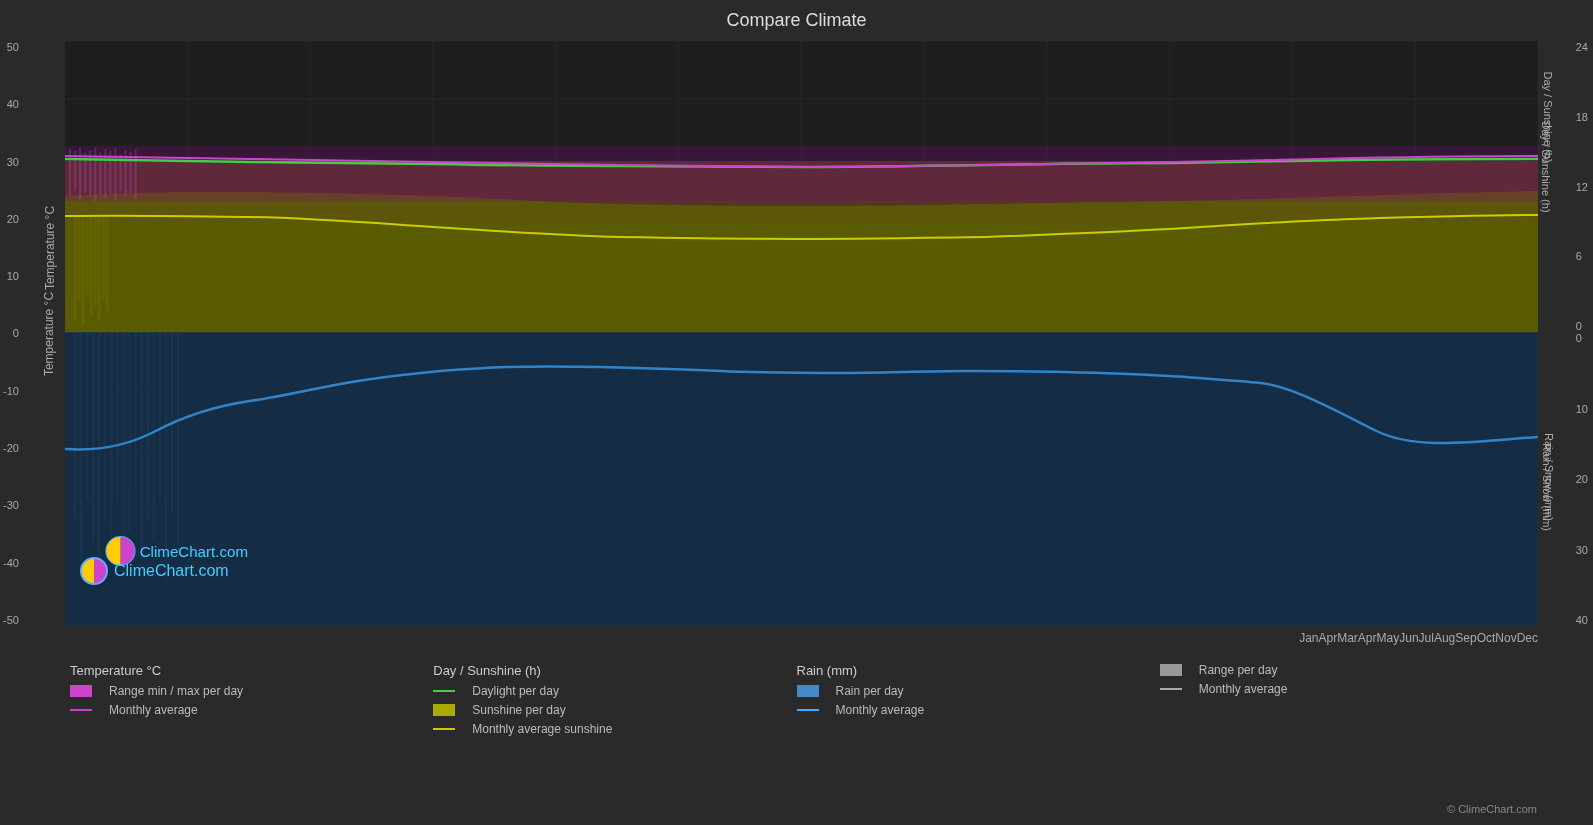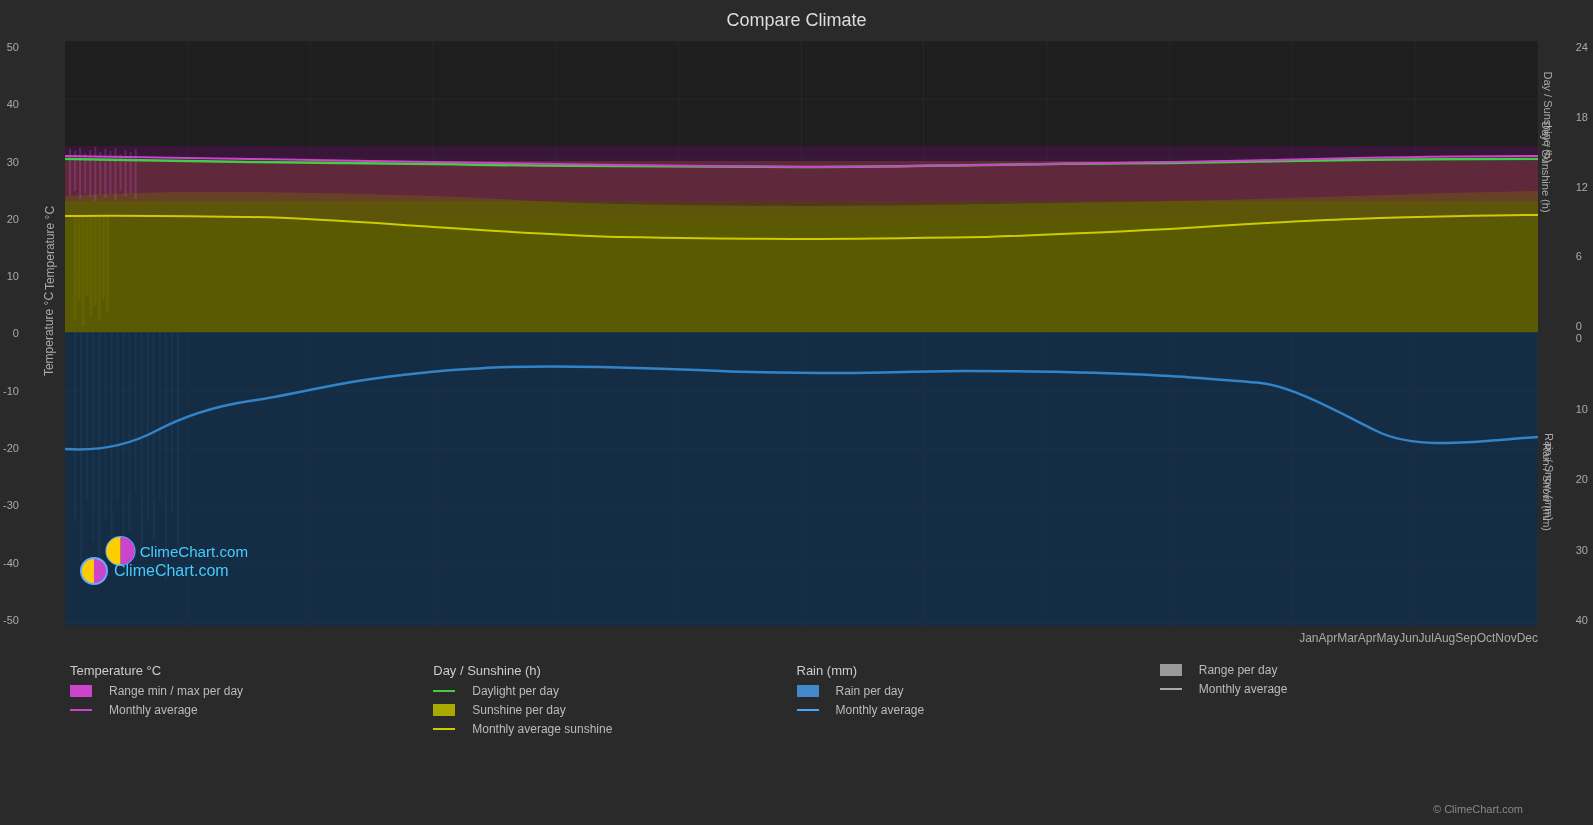--- a/index.html
+++ b/index.html
@@ -145,21 +145,21 @@
     .legend-line {
       width: 22px;
       height: 2px;
       display: inline-block;
       flex-shrink: 0;
     }
 
     .copyright {
       position: absolute;
       bottom: 10px;
-      right: 70px;
+      right: 56px;
       font-size: 11px;
       color: #888;
       margin-top: 34px;
     }
   </style>
 </head>
 <body>
 
 <div class="page-title">Compare Climate</div>
 

